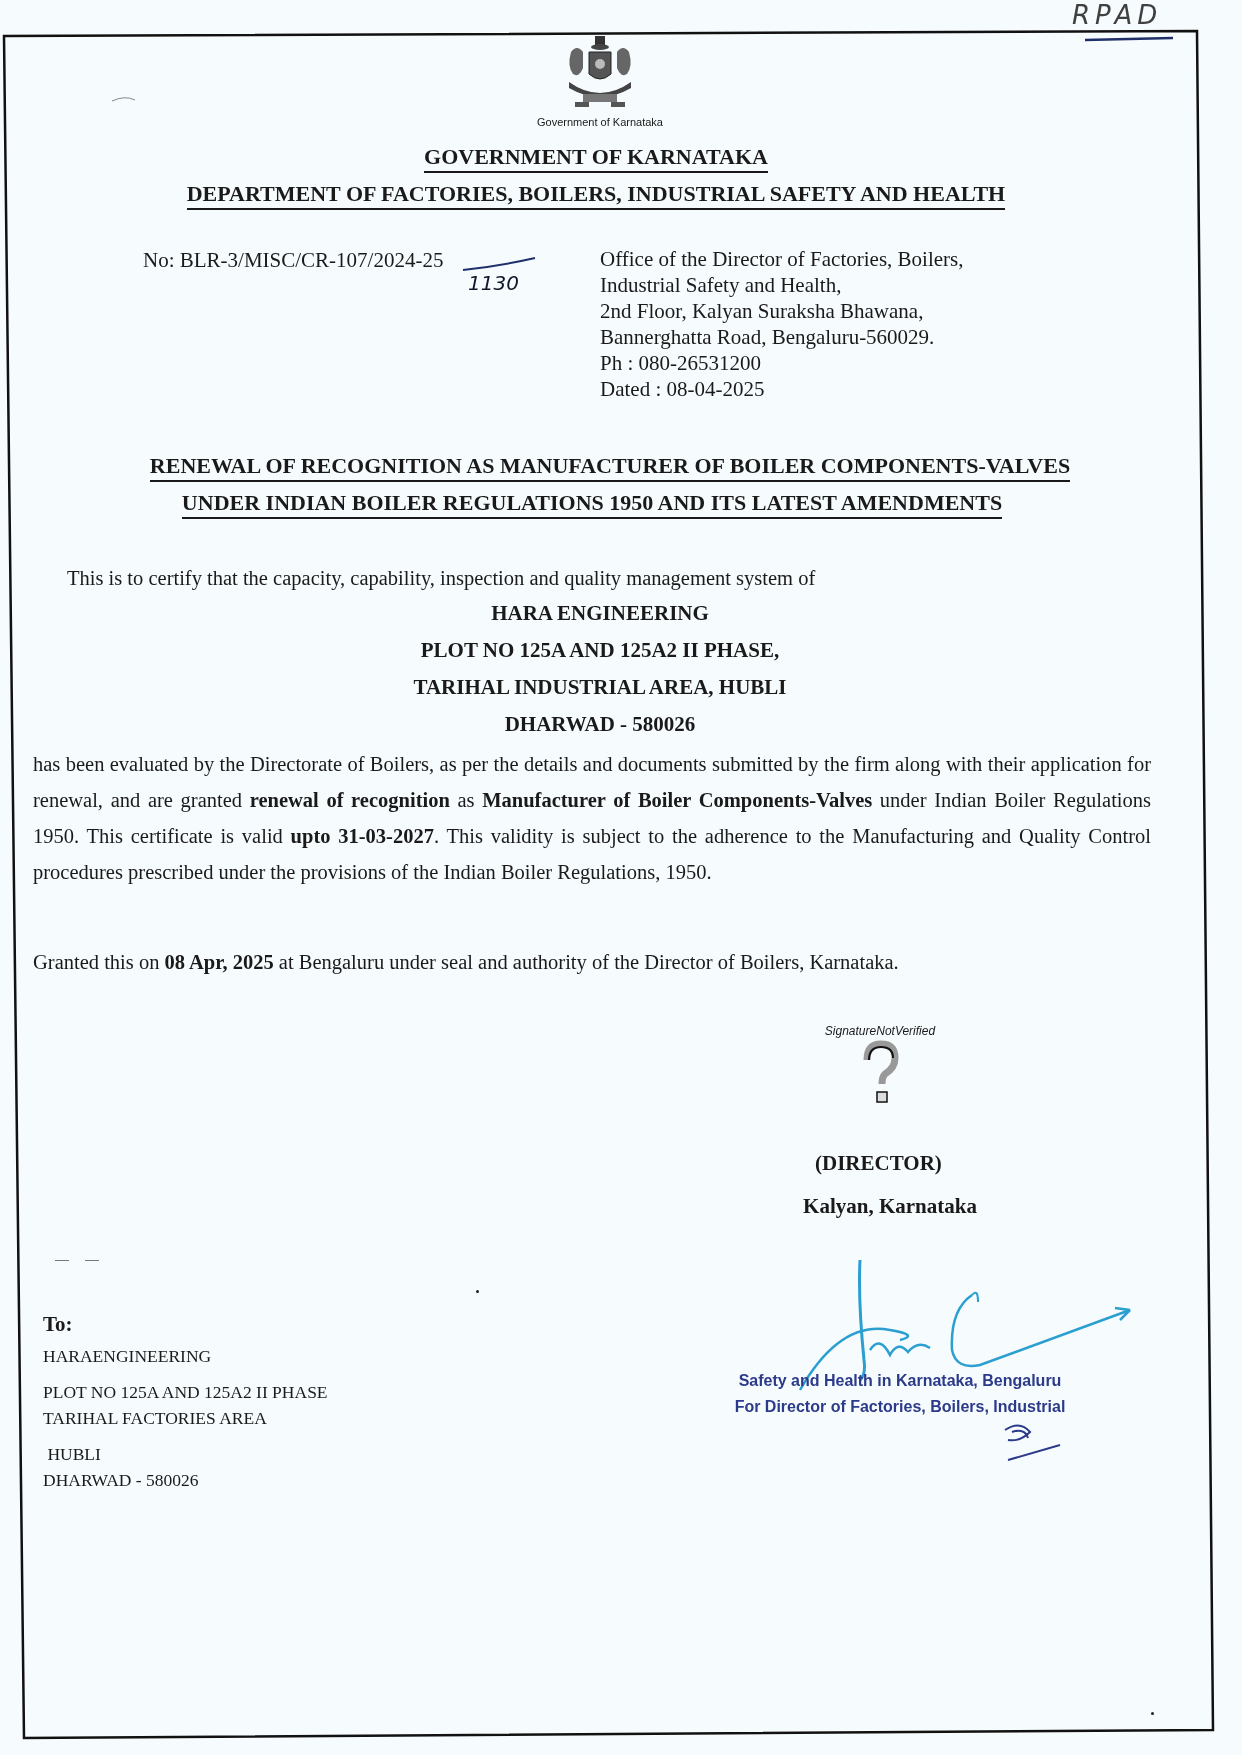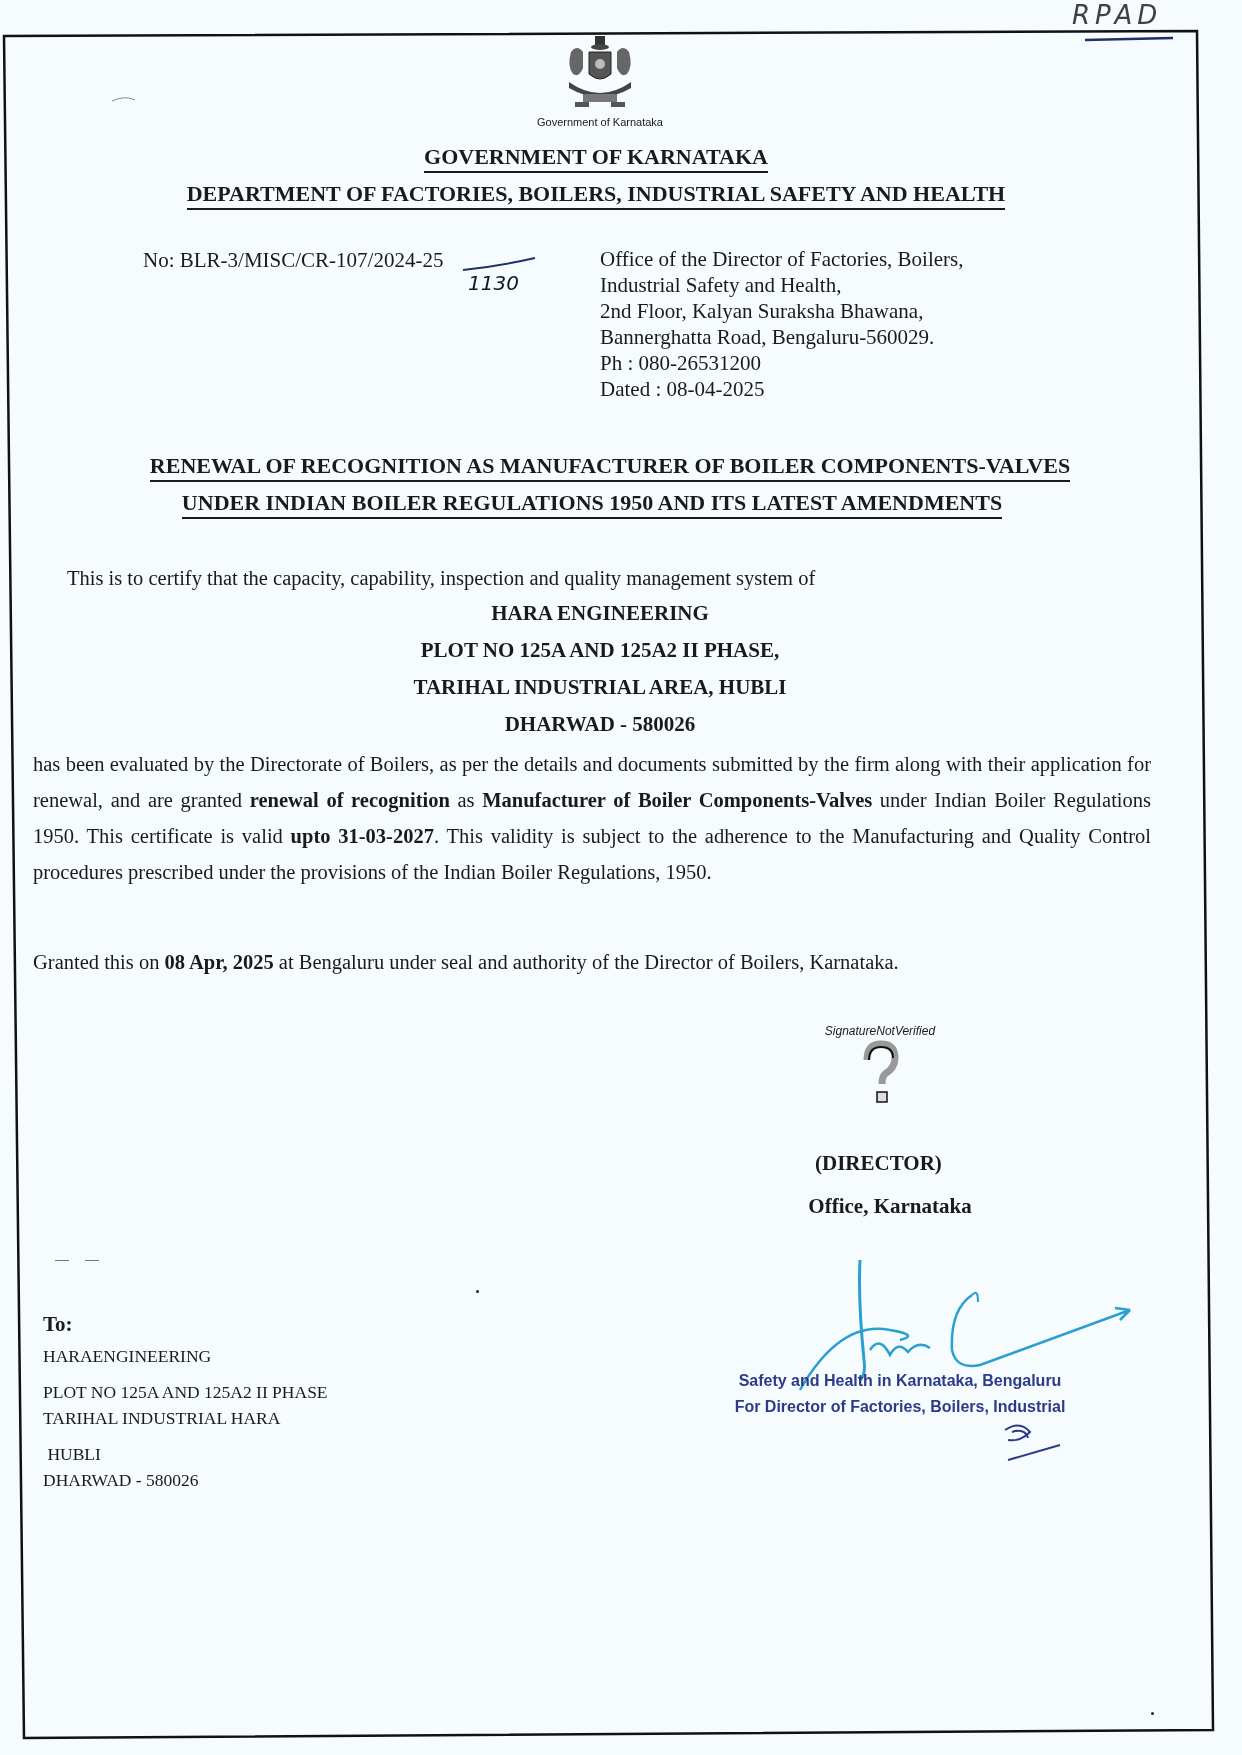--- a/index.html
+++ b/index.html
@@ -99,21 +99,21 @@
   <div class="sans" style="font-size:12px; font-style:italic;">SignatureNotVerified</div>
   <svg width="50" height="70" viewBox="0 0 50 70" style="display:block; margin:2px auto 0;">
     <path d="M12 20 Q12 4 26 4 Q40 4 40 18 Q40 28 30 34 Q27 37 27 44" fill="none" stroke="#999" stroke-width="7"></path>
     <path d="M14 20 Q14 7 26 7 Q38 7 38 18" fill="none" stroke="#111" stroke-width="2"></path>
     <rect x="22" y="52" width="10" height="10" fill="#ddd" stroke="#111" stroke-width="1.5"></rect>
   </svg>
 </div>
 
 <div class="abs bold" style="left:815px; top:1151px; font-size:21px;">(DIRECTOR)</div>
 <div class="abs bold center" style="left:620px; top:1187px; width:540px; font-size:21px; line-height:38px;">
-  <div>Office, Karnataka</div>
+  <div>Kalyan, Karnataka</div>
 </div>
 
 <svg class="abs" style="left:780px; top:1240px;" width="360" height="160" viewBox="0 0 360 160">
   <path d="M80 20 Q78 60 84 120 Q86 135 80 140" fill="none" stroke="#2a9fd0" stroke-width="3"></path>
   <path d="M20 150 Q60 80 110 90 Q140 95 120 100" fill="none" stroke="#2a9fd0" stroke-width="2.5"></path>
   <path d="M90 110 Q100 95 110 115 Q118 100 128 112 Q138 100 150 108" fill="none" stroke="#2a9fd0" stroke-width="2.5"></path>
   <path d="M192 55 Q170 70 172 110 Q176 130 200 125 L350 70 L335 68 M350 70 L340 80" fill="none" stroke="#2a9fd0" stroke-width="2.5"></path>
   <path d="M192 55 Q198 48 198 62" fill="none" stroke="#2a9fd0" stroke-width="2"></path>
 </svg>
 
@@ -123,21 +123,21 @@
 </div>
 <svg class="abs" style="left:1000px; top:1420px;" width="80" height="50" viewBox="0 0 80 50">
   <path d="M5 10 Q20 0 30 12 Q20 22 8 20 M12 12 Q25 8 28 18 M8 40 L60 25" fill="none" stroke="#2c3a8a" stroke-width="2"></path>
 </svg>
 
 <div class="abs" style="left:43px; top:1312px;">
   <div class="bold" style="font-size:21px; margin-bottom:6px;">To:</div>
   <div style="font-size:17.5px; line-height:26px;">
     <div style="margin-bottom:10px;">HARAENGINEERING</div>
     <div>PLOT NO 125A AND 125A2 II PHASE</div>
-    <div style="margin-bottom:10px;">TARIHAL INDUSTRIAL HARA</div>
+    <div style="margin-bottom:10px;">TARIHAL FACTORIES AREA</div>
     <div style="white-space:pre;"> HUBLI</div>
     <div>DHARWAD - 580026</div>
   </div>
 </div>
 
 <div class="abs" style="left:476px; top:1290px; width:3px; height:3px; background:#222; border-radius:50%;"></div>
 <div class="abs" style="left:1151px; top:1712px; width:3px; height:3px; background:#222; border-radius:50%;"></div>
 <div class="abs" style="left:55px; top:1260px; width:14px; height:1px; background:#777;"></div>
 <div class="abs" style="left:85px; top:1260px; width:14px; height:1px; background:#777;"></div>
 

